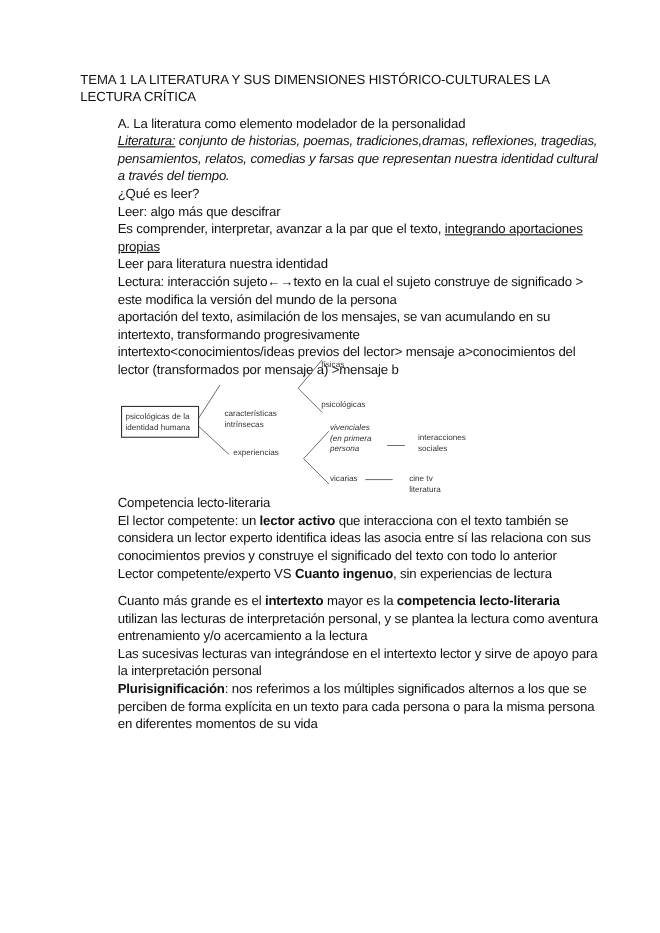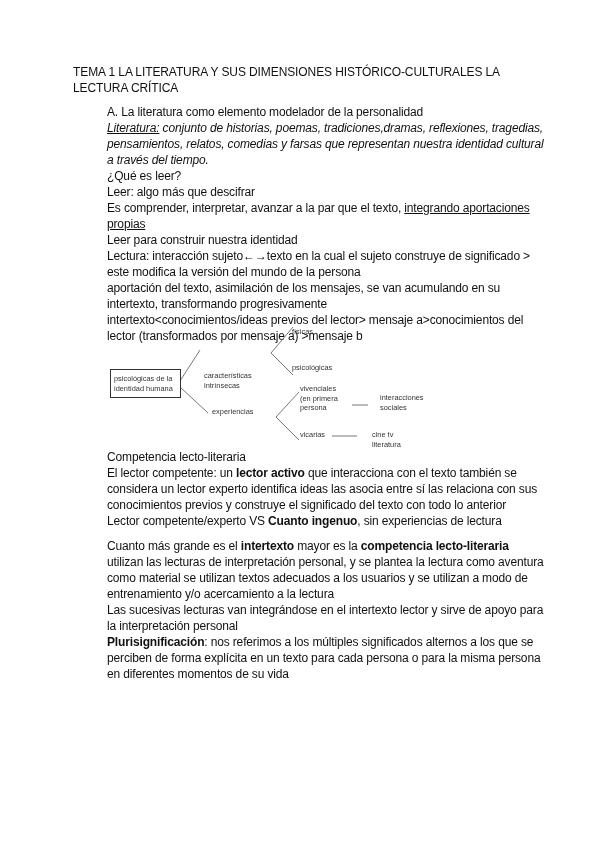--- a/index.html
+++ b/index.html
@@ -33,21 +33,21 @@
 
   <div class="body" style="top:104px;">
     <div class="line">A. La literatura como elemento modelador de la personalidad</div>
     <div class="line it"><span class="u">Literatura:</span><span> conjunto de historias, poemas, tradiciones,dramas, reflexiones, tragedias,</span></div>
     <div class="line it">pensamientos, relatos, comedias y farsas que representan nuestra identidad cultural</div>
     <div class="line it">a través del tiempo.</div>
     <div class="line">¿Qué es leer?</div>
     <div class="line">Leer: algo más que descifrar</div>
     <div class="line"><span>Es comprender, interpretar, avanzar a la par que el texto, </span><span class="u">integrando aportaciones</span></div>
     <div class="line u">propias</div>
-    <div class="line">Leer para construir nuestra identidad</div>
+    <div class="line">Leer para literatura nuestra identidad</div>
     <div class="line">Lectura: interacción sujeto←→texto en la cual el sujeto construye  de significado &gt;</div>
     <div class="line">este modifica la versión del mundo de la persona</div>
     <div class="line">aportación del texto, asimilación de los mensajes, se van acumulando en su</div>
     <div class="line">intertexto, transformando progresivamente</div>
     <div class="line">intertexto&lt;conocimientos/ideas previos del lector&gt; mensaje a&gt;conocimientos del</div>
     <div class="line">lector (transformados por mensaje a) &gt;mensaje b</div>
   </div>
 
   <div class="diagram">
     <svg width="340" height="125" viewBox="0 0 340 125">
@@ -65,21 +65,21 @@
       <div>psicológicas de la</div>
       <div>identidad humana</div>
     </div>
     <div class="dlabel" style="left:104px;top:18px;margin-top:28px;">
       <div>características</div>
       <div>intrínsecas</div>
     </div>
     <div class="dlabel" style="left:192px;top:2px;">físicas</div>
     <div class="dlabel" style="left:192px;top:38px;">psicológicas</div>
     <div class="dlabel" style="left:112px;top:82px;">experiencias</div>
-    <div class="dlabel" style="left:200px;top:59px;">
+    <div class="dlabel" style="left:200px;top:59px;font-style:italic;">
       <div>vivenciales</div>
       <div>(en primera</div>
       <div>persona</div>
     </div>
     <div class="dlabel" style="left:280px;top:68px;">
       <div>interacciones</div>
       <div>sociales</div>
     </div>
     <div class="dlabel" style="left:200px;top:105px;">vicarias</div>
     <div class="dlabel" style="left:272px;top:105px;">
@@ -92,21 +92,20 @@
     <div class="line">Competencia lecto-literaria</div>
     <div class="line"><span>El lector competente: un </span><span class="b">lector activo</span><span> que interacciona con el texto también se</span></div>
     <div class="line">considera un lector experto identifica ideas las asocia entre sí las relaciona con sus</div>
     <div class="line">conocimientos previos y construye el significado del texto con todo lo anterior</div>
     <div class="line"><span>Lector competente/experto VS </span><span class="b">Cuanto ingenuo</span><span>, sin experiencias de lectura</span></div>
   </div>
 
   <div class="body" style="top:538px;">
     <div class="line"><span>Cuanto más grande es el </span><span class="b">intertexto</span><span> mayor es la </span><span class="b">competencia lecto-literaria</span></div>
     <div class="line">utilizan las lecturas de interpretación personal, y se plantea la lectura como aventura</div>
-    <div class="line">como material se utilizan textos adecuados a los usuarios y se utilizan a modo de</div>
     <div class="line">entrenamiento y/o acercamiento a la lectura</div>
     <div class="line">Las sucesivas lecturas van integrándose en el intertexto lector y sirve de apoyo para</div>
     <div class="line">la interpretación personal</div>
     <div class="line"><span class="b">Plurisignificación</span><span>: nos referimos a los múltiples significados alternos a los que se</span></div>
     <div class="line">perciben de forma explícita en un texto para cada persona o para la misma persona</div>
     <div class="line">en diferentes momentos de su vida</div>
   </div>
 
 </div>
 

